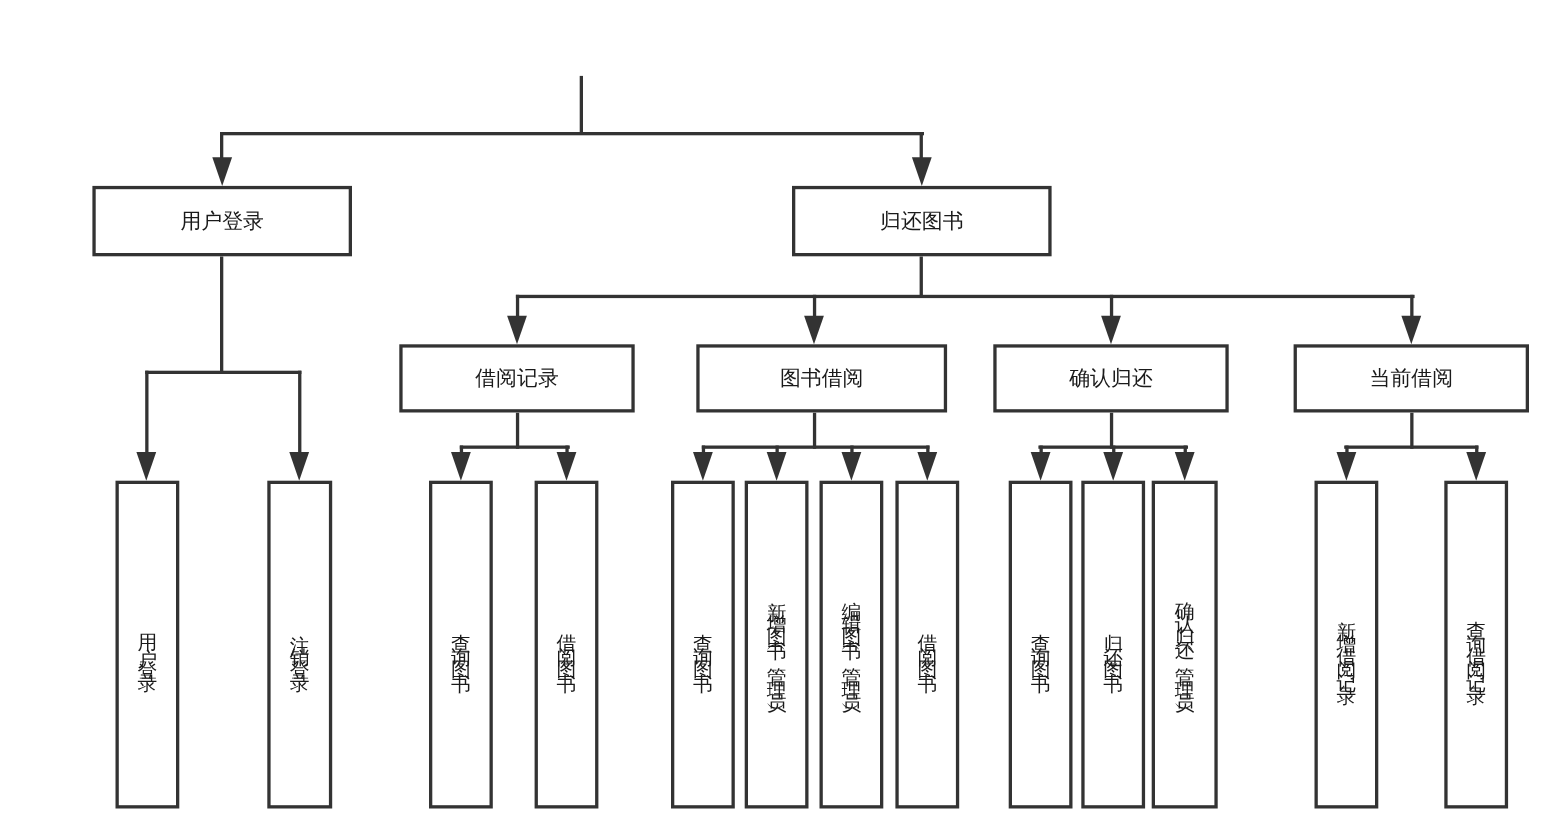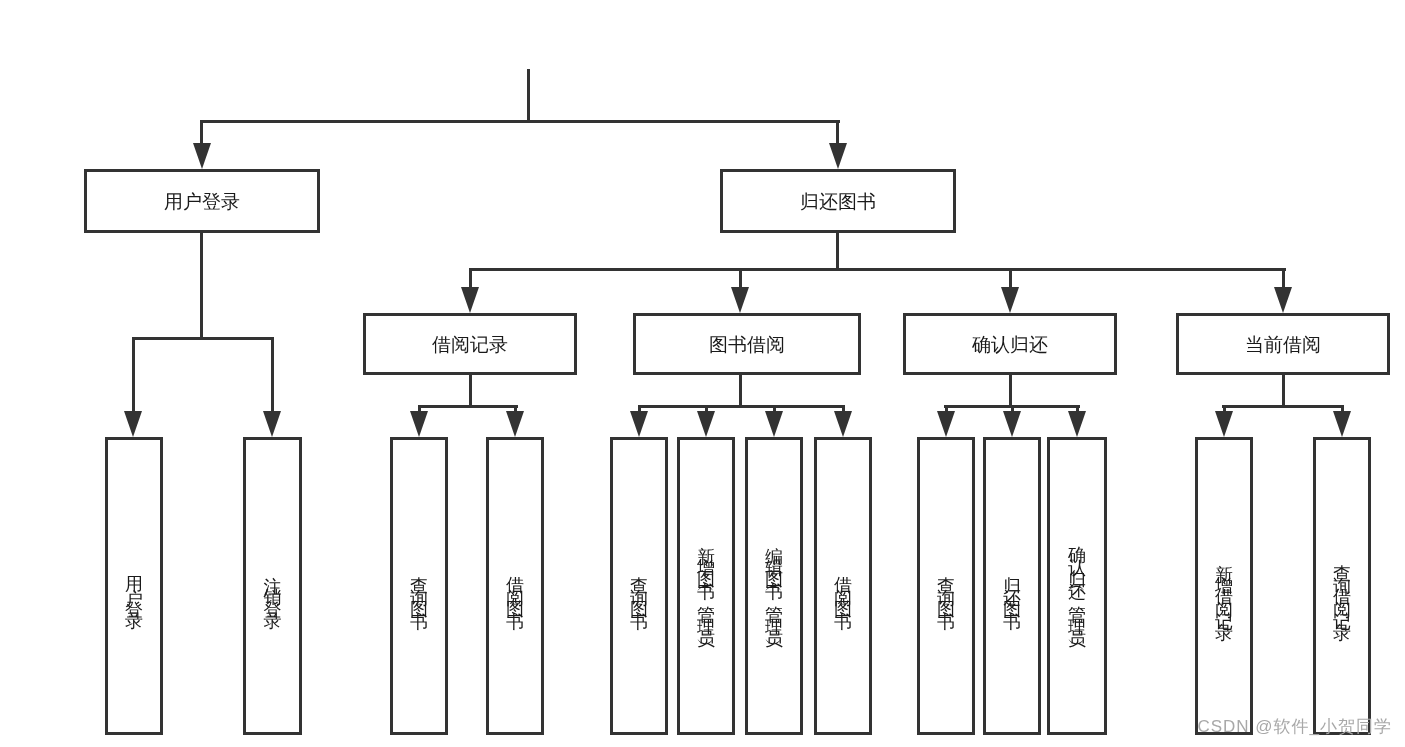--- a/index.html
+++ b/index.html
@@ -148,15 +148,14 @@
   <div class="box vbox" style="left:745px; top:437px; width:58px; height:298px;">编辑图书（管理员）</div>
   <div class="box vbox" style="left:814px; top:437px; width:58px; height:298px;">借阅图书</div>
 
   <div class="box vbox" style="left:917px; top:437px; width:58px; height:298px;">查询图书</div>
   <div class="box vbox" style="left:983px; top:437px; width:58px; height:298px;">归还图书</div>
   <div class="box vbox" style="left:1047px; top:437px; width:60px; height:298px;">确认归还（管理员）</div>
 
   <div class="box vbox" style="left:1195px; top:437px; width:58px; height:298px;">新增借阅记录</div>
   <div class="box vbox" style="left:1313px; top:437px; width:58px; height:298px;">查询借阅记录</div>
 
-  <div class="watermark">CSDN @软件_小贺同学</div>
 
 </div>
 
 </body></html>

